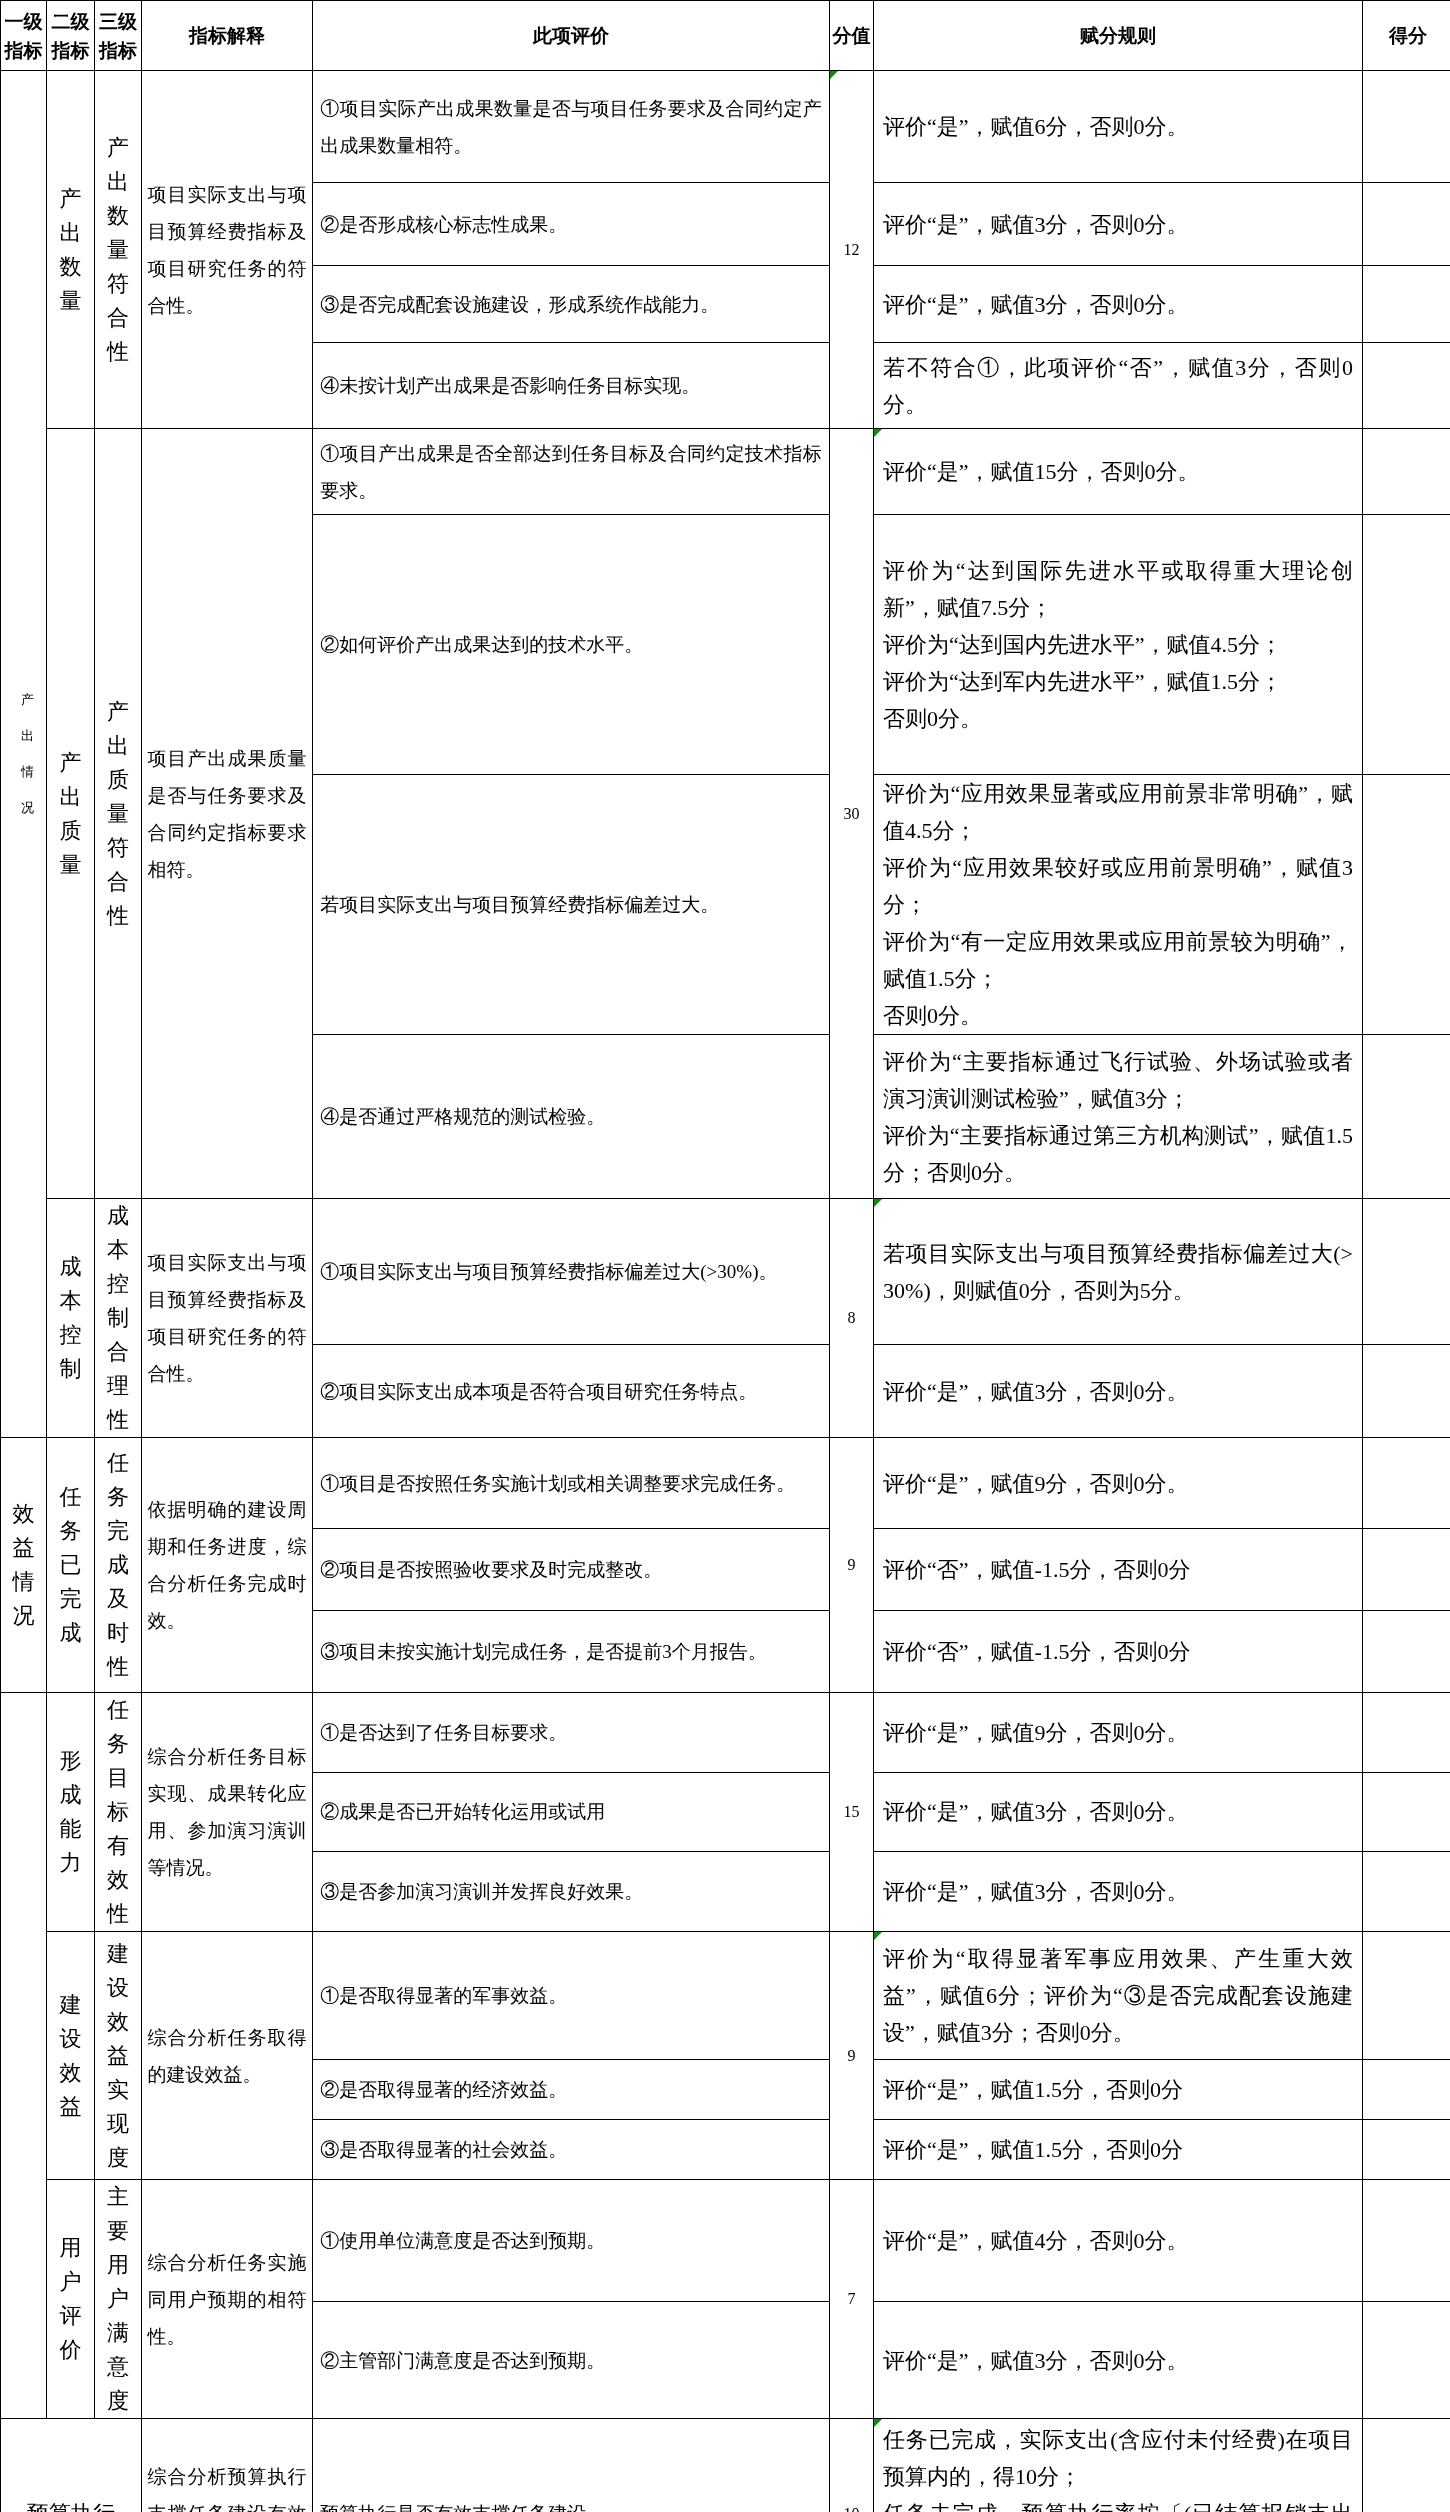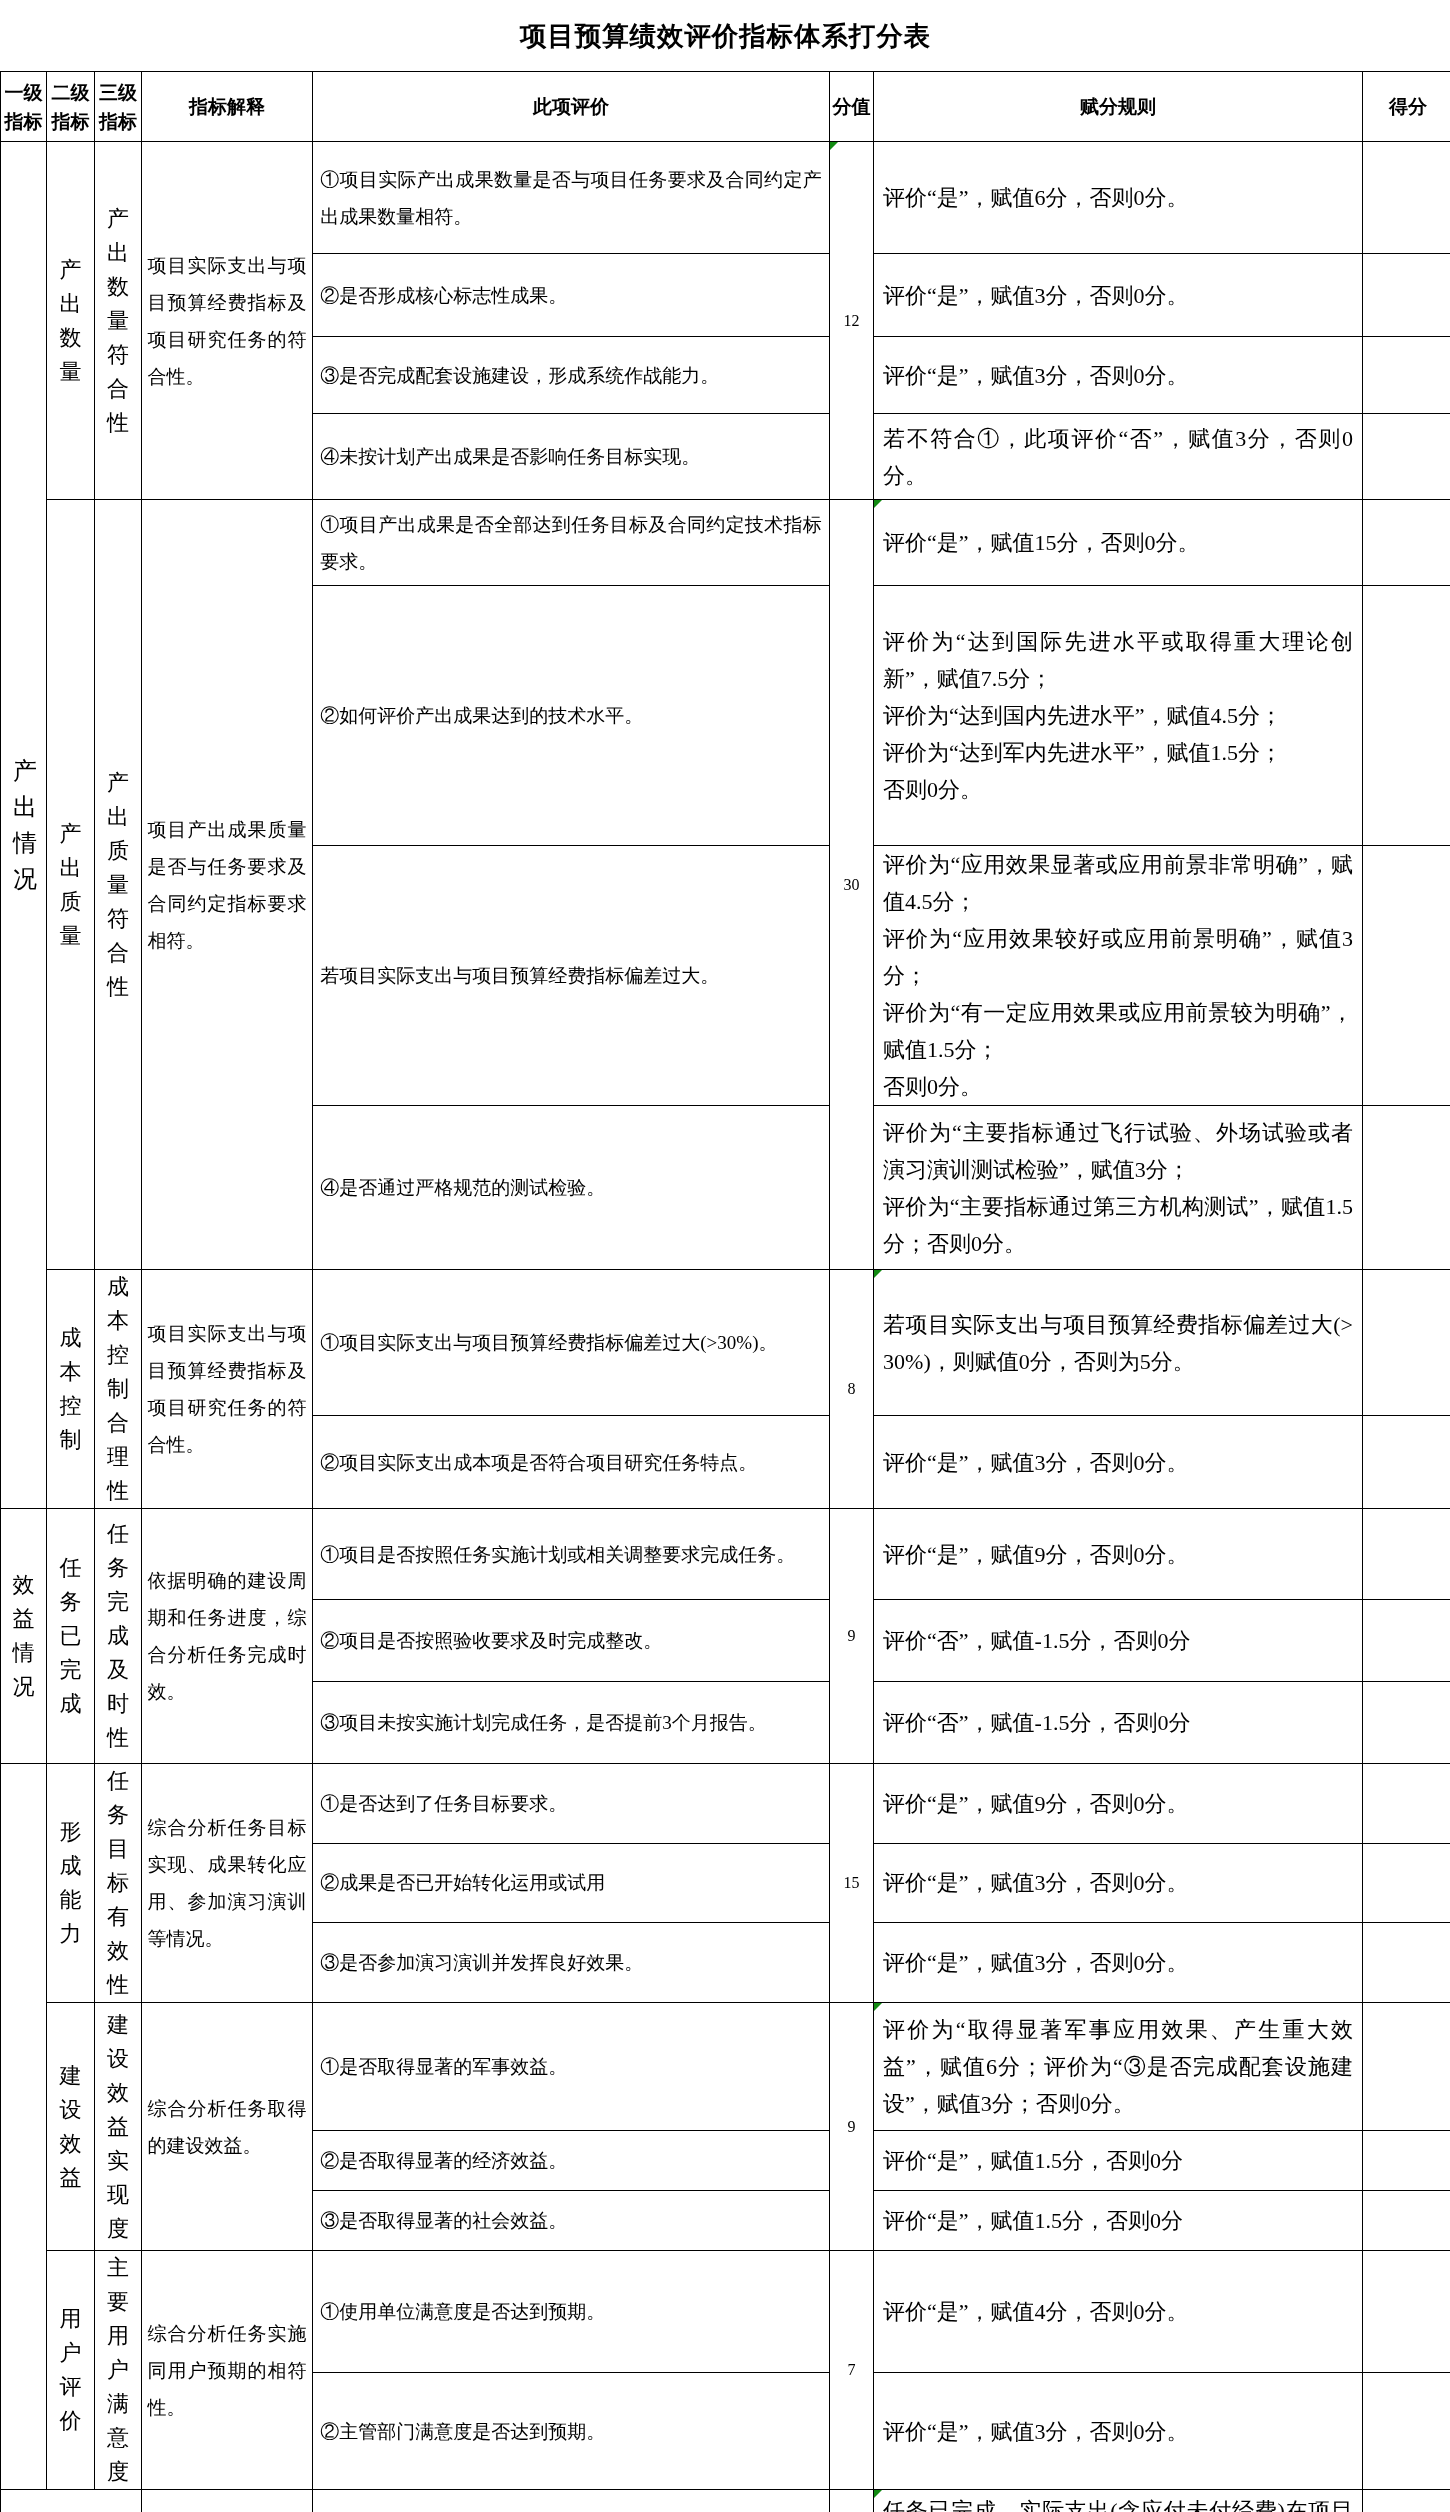--- a/index.html
+++ b/index.html
@@ -7,41 +7,40 @@
   .page{width:1451px;}
   .doc-title{height:71px;display:flex;align-items:center;justify-content:center;
     font-family:"Liberation Serif",serif;font-weight:bold;font-size:26.5px;letter-spacing:0.9px;}
   table.score-table{border-collapse:collapse;table-layout:fixed;width:1451px;}
   table.score-table td,table.score-table th{border:1.8px solid #000;overflow:hidden;
     position:relative;vertical-align:middle;}
   th.hdr{font-family:"Liberation Sans",sans-serif;font-weight:bold;font-size:19px;
     line-height:29px;text-align:center;word-break:break-all;padding:0 1.8px;}
   td.lbl{font-size:22px;line-height:34px;text-align:center;word-break:break-all;
     padding:0 2.7px;}
-  td.lbl-one{font-size:24px;line-height:36px;text-align:left;word-break:break-all;
+  td.lbl-one{font-size:13px;line-height:36px;text-align:right;word-break:break-all;
     padding:0 12px;}
   td.explain{font-size:19px;line-height:37px;text-align:justify;padding:0 5.5px;
     word-break:break-all;}
   td.point{font-size:19px;line-height:37px;text-align:justify;padding:0 7.3px;
     word-break:break-all;white-space:pre-wrap;}
   td.rule{font-size:22px;line-height:37px;text-align:justify;padding:0 9.1px;
     word-break:break-all;white-space:pre-wrap;}
   td.score{font-size:16px;text-align:center;padding:0;}
   td.blank{background:#fff;}
   td.total{background:#d9d9d9;text-align:center;font-family:"Liberation Sans",sans-serif;
     font-weight:bold;font-size:20px;}
   td.flag::after{content:"";position:absolute;top:0;left:0;width:0;height:0;
     border-style:solid;border-width:8.2px 8.2px 0 0;
     border-color:#118a11 transparent transparent transparent;}
 </style>
 </head>
 <body>
 
 <div class="page">
-  <div class="doc-title">项目预算绩效评价指标体系打分表</div>
 
   <table class="score-table">
     <colgroup>
       <col style="width:46px">
         <col style="width:48px">
         <col style="width:47px">
       <col style="width:171px">
         <col style="width:517px">
         <col style="width:44px">
       <col style="width:489px">

